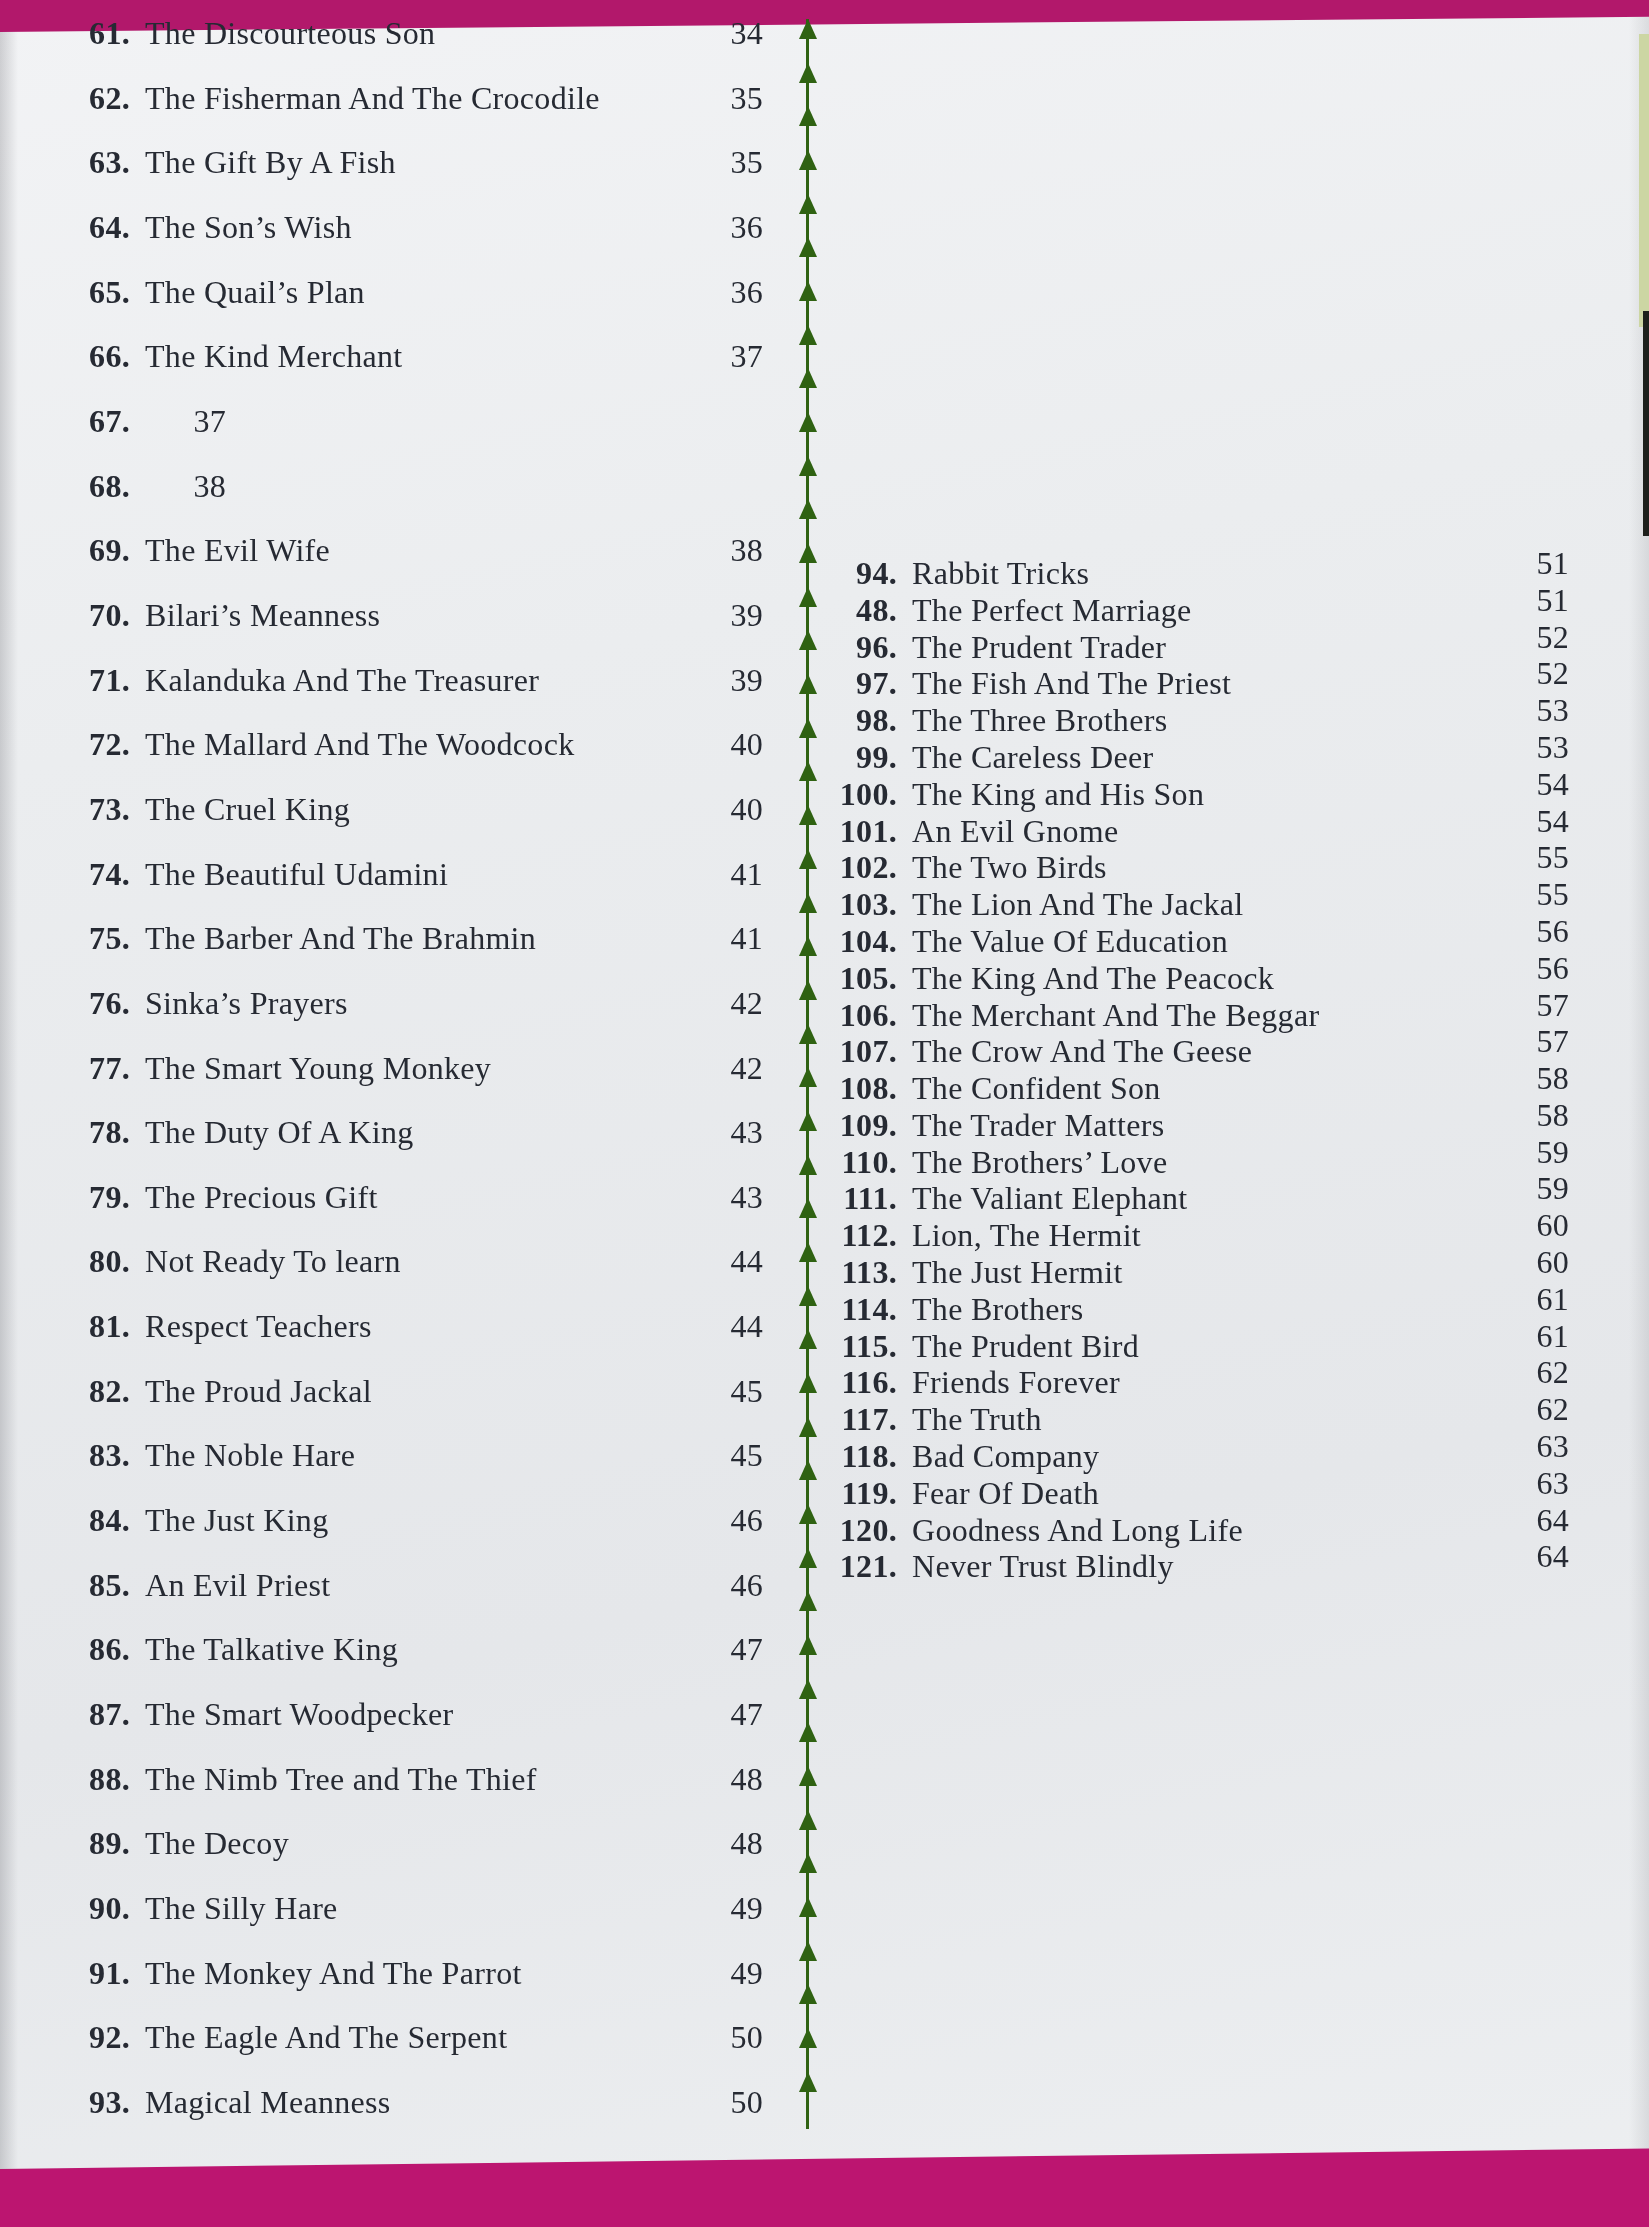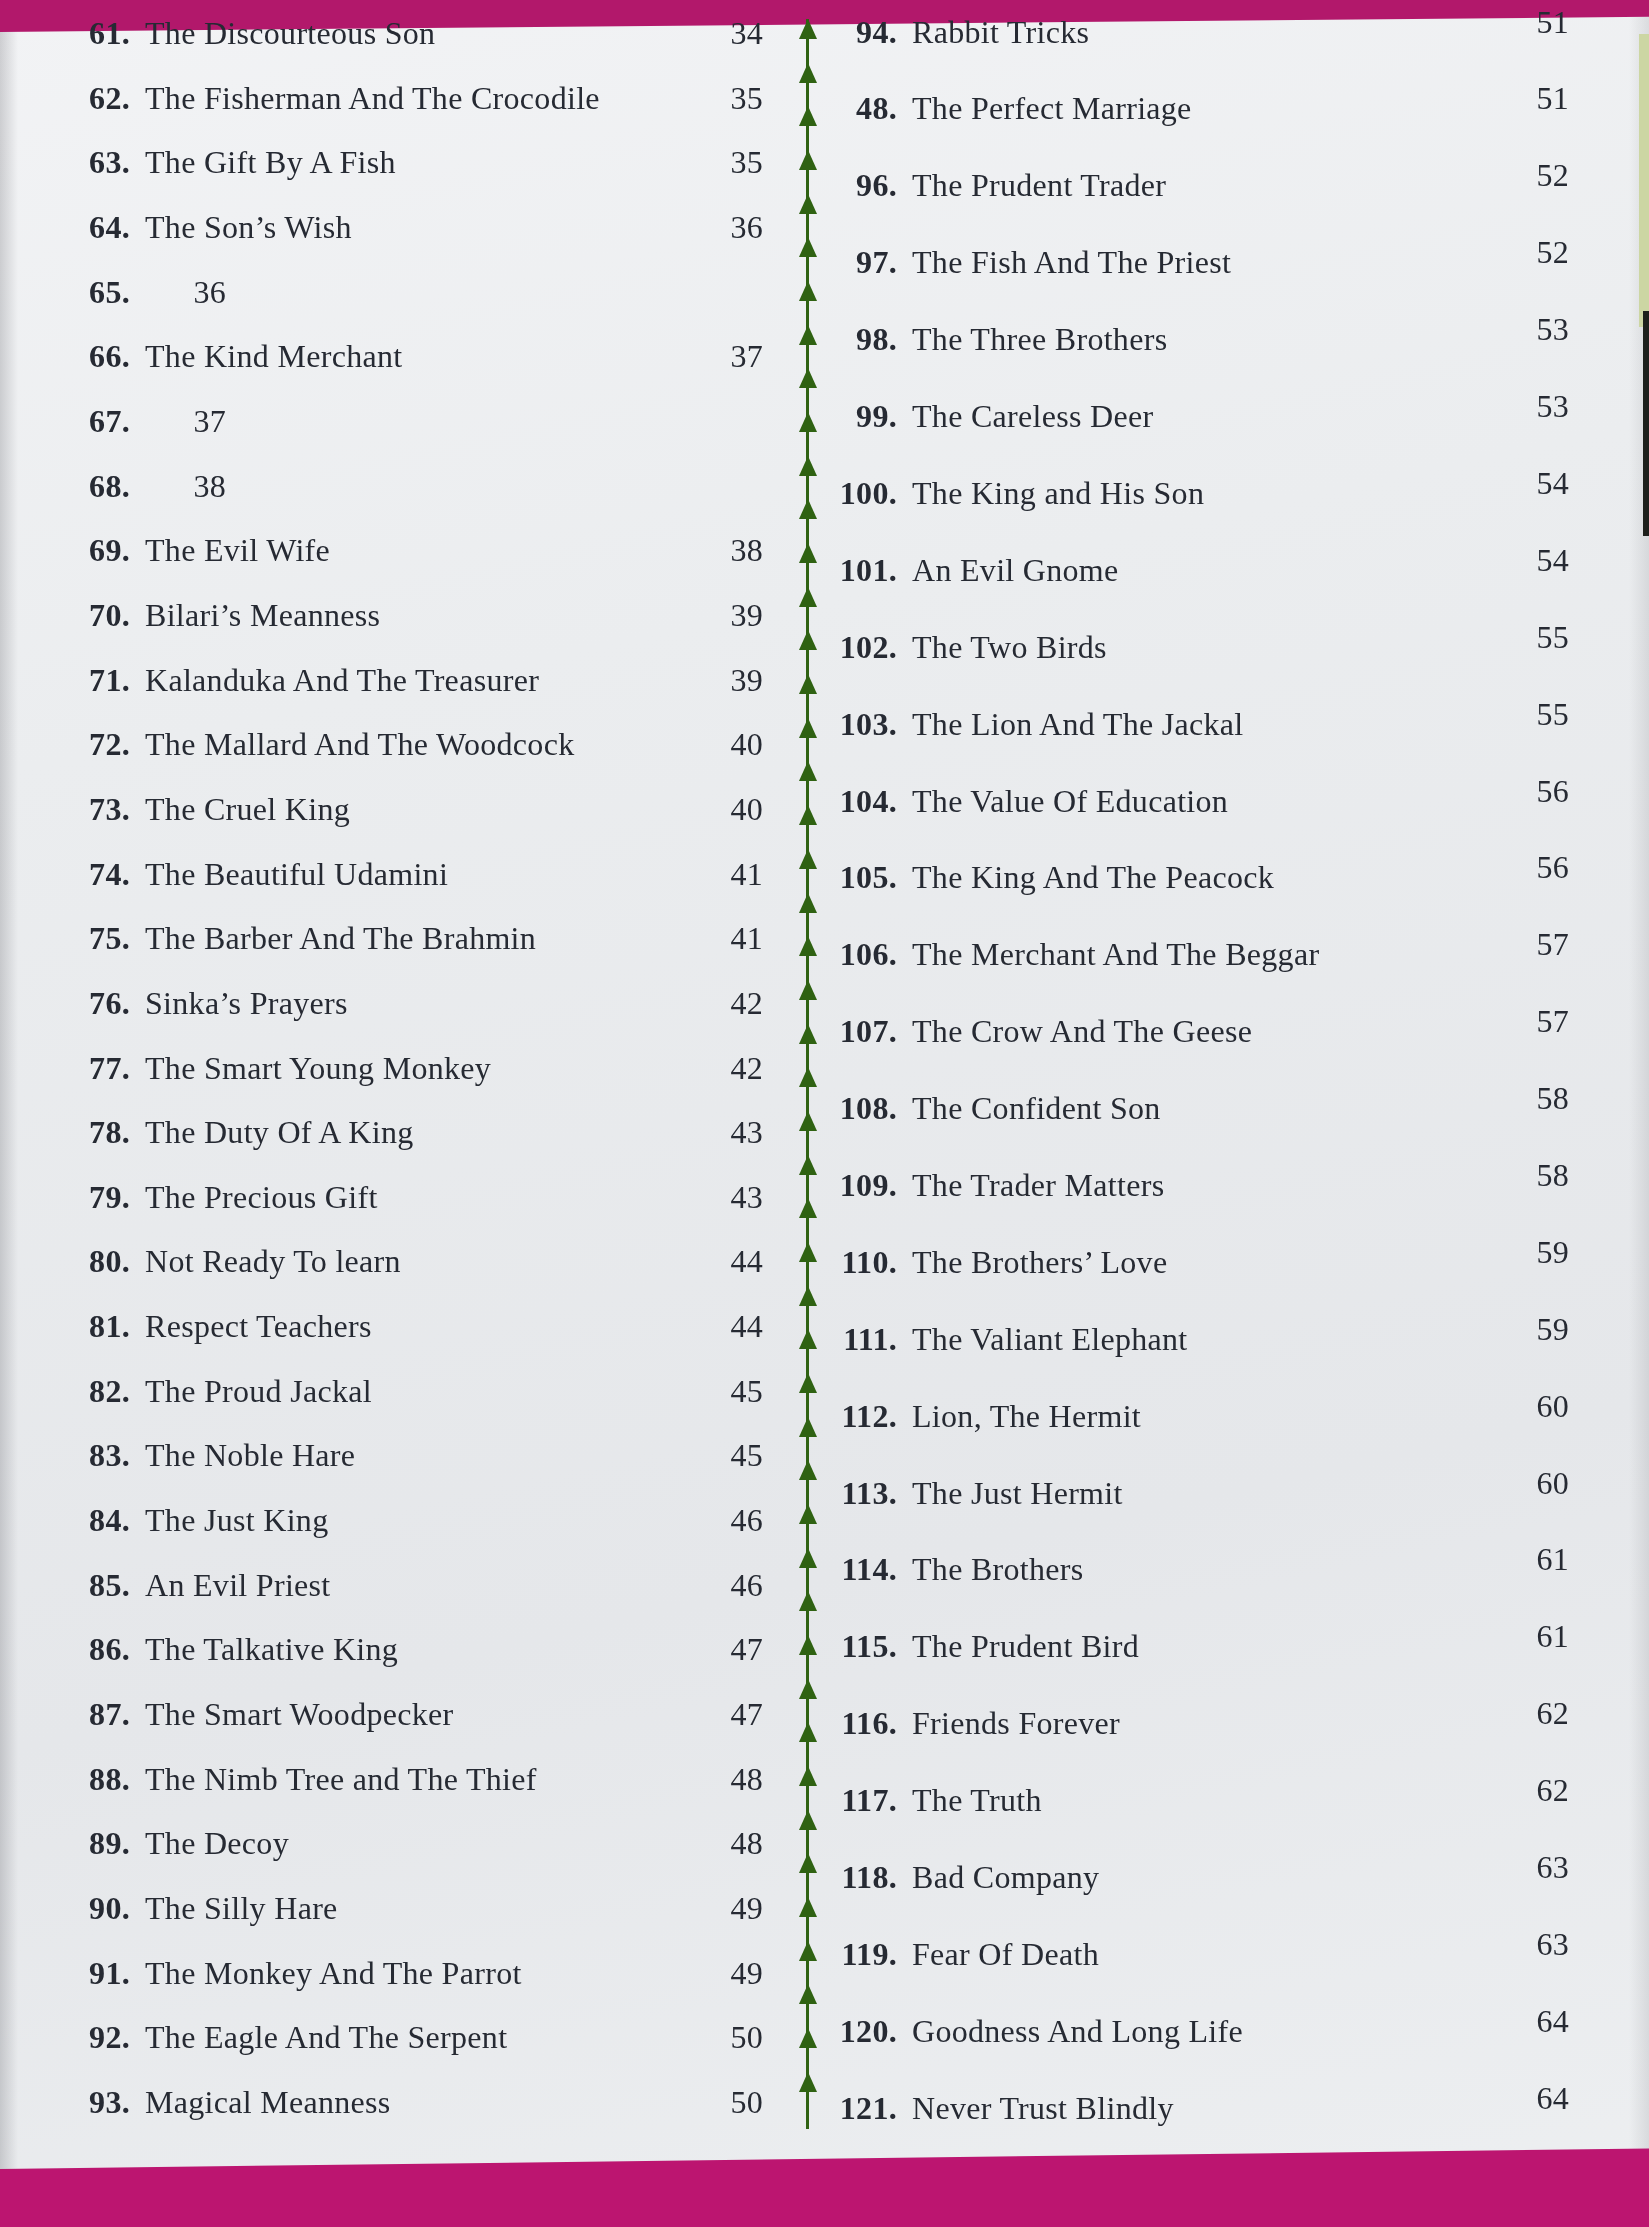--- a/index.html
+++ b/index.html
@@ -42,21 +42,21 @@
     background:var(--page-edge-green);
   }
   .edge-dark{
     position:absolute;right:0;top:311px;width:6.1px;height:225px;
     background:var(--page-edge-shadow);
   }
   .toc-col{
     position:absolute;display:flex;flex-direction:column;justify-content:space-between;
   }
   .toc-col.left{left:60px;top:15px;width:703px;height:2106px;gap:20px;}
-  .toc-col.right{left:827px;top:13.6px;width:742px;height:2113px;}
+  .toc-col.right{left:827px;top:13.6px;width:742px;height:2113px;justify-content:center;}
   .row{display:flex;align-items:baseline;font-size:32px;line-height:1.15;letter-spacing:0.3px;white-space:nowrap;}
   .num{flex:0 0 70px;text-align:right;font-weight:bold;padding-right:15px;}
   .title{flex:1 1 auto;overflow:hidden;}
   .pg{flex:0 0 81px;text-align:right;}
   .toc-col.right .pg{transform:translateY(-9.6px);}
   
   .divider{
     position:absolute;left:796px;top:19px;width:23px;height:2110px;
   }
   .divider .line{
@@ -94,20 +94,21 @@
       <span class="title">The Gift By A Fish</span>
       <span class="pg">35</span>
     </div>
     <div class="row">
       <span class="num">64.</span>
       <span class="title">The Son’s Wish</span>
       <span class="pg">36</span>
     </div>
     <div class="row">
       <span class="num">65.</span>
+      <span class="title">The Quail’s Plan</span>
       <span class="pg">36</span>
     </div>
     <div class="row">
       <span class="num">66.</span>
       <span class="title">The Kind Merchant</span>
       <span class="pg">37</span>
     </div>
     <div class="row">
       <span class="num">67.</span>
       <span class="pg">37</span>

